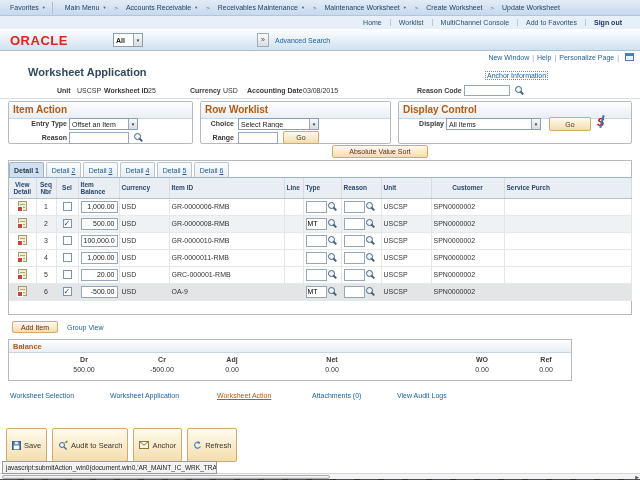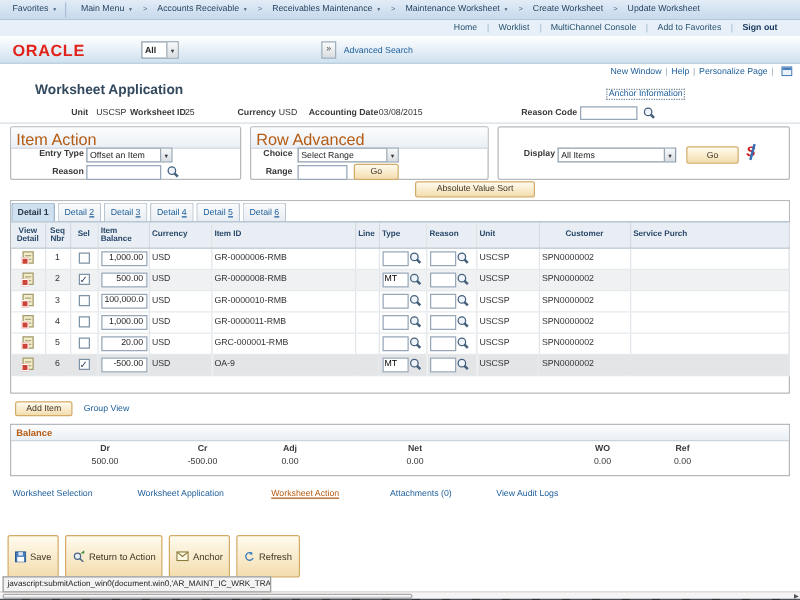--- a/index.html
+++ b/index.html
@@ -54,21 +54,21 @@
   #rc-mag{position:absolute;left:514px;top:-2px}
   #hdr-rule{position:absolute;top:98px;left:0;width:640px;height:1px;background:#d8dee4}
 
   
   .mag{display:inline-block;width:11px;height:11px;position:relative;cursor:pointer;vertical-align:middle}
   .mag::before{content:"";position:absolute;left:1px;top:1px;width:5px;height:5px;border:1px solid #44607c;border-radius:50%;background:#eef4fa}
   .mag::after{content:"";position:absolute;left:6px;top:7px;width:4px;height:1.5px;background:#44607c;transform:rotate(45deg)}
 
   
   .gbox{position:absolute;border:1px solid #b7babd;border-radius:2px;background:#fff}
-  .gbox-hd{height:13px;background:linear-gradient(#fdfdfe,#e9eff5);border-bottom:1px solid #ccd4db;color:#b55a11;font-weight:normal;font-size:13px;padding:2px 0 14px 4px}
+  .gbox-hd{height:13px;background:linear-gradient(#fdfdfe,#e9eff5);border-bottom:1px solid #ccd4db;color:#b55a11;font-weight:bold;font-size:10px;padding:2px 0 14px 4px}
   #box-item-action{left:8px;top:101px;width:185px;height:43px}
   #box-row-sel{left:200px;top:101px;width:191px;height:43px}
   #box-disp{left:398px;top:101px;width:234px;height:43px}
   .glabel{position:absolute;font-weight:bold;color:#3a3a3a;text-align:right;white-space:nowrap}
   .gbox .select{position:absolute;height:12px}
   .gbox input{position:absolute;height:12px;border:1px solid #96a7b8;font-size:7px;font-family:inherit;padding:0 2px}
   .btn-cream{background:linear-gradient(#fffbee,#f3ddae);border:1px solid #d3ab66;border-radius:2px;font-size:7px;color:#42382a;text-align:center;cursor:pointer;font-family:inherit}
   #ia-l1{top:18px;left:0;width:58px}#ia-sel{left:60px;top:16px;width:69px}
   #ia-l2{top:32px;left:0;width:58px}#ia-in{left:60px;top:30px;width:60px}#ia-mag{position:absolute;left:124px;top:30px}
   #rs-l1{top:18px;left:0;width:33px}#rs-sel{left:37px;top:16px;width:81px}
@@ -99,21 +99,21 @@
   .vd::after{content:"";position:absolute;left:-2px;bottom:-2px;width:4px;height:4px;background:#cc4437;border:1px solid #fff}
   .cb{display:inline-block;width:9px;height:9px;border:1px solid #7f93a6;background:#fdfefe;position:relative;cursor:pointer;vertical-align:middle}
   .cb.on::after{content:"\2713";position:absolute;left:0;top:-1px;font-size:8px;color:#33475c}
   .bal-input{width:37px;height:12px;border:1px solid #96a7b8;font-size:7px;text-align:right;padding:0 2px;font-family:inherit;color:#222}
   .mini{width:21px;height:12px;border:1px solid #96a7b8;font-size:7px;padding:0 1px;font-family:inherit;vertical-align:middle}
 
   #add-item{position:absolute;left:12px;top:321px;width:46px;height:12px}
   #group-view{position:absolute;left:67px;top:324px;color:#1c5d99}
 
   
-  #balance-box{position:absolute;left:8px;top:339px;width:624px;height:42px;border:1px solid #b7babd;background:#fff}
+  #balance-box{position:absolute;left:8px;top:339px;width:564px;height:42px;border:1px solid #b7babd;background:#fff}
   #bal-hd{height:13px;background:linear-gradient(#fdfdfe,#e9eff5);border-bottom:1px solid #ccd4db;color:#b55a11;font-weight:bold;font-size:7.5px;padding:2px 0 0 4px}
   .bcol{position:absolute;top:16px;width:60px;text-align:center}
   .bhead{font-weight:bold;color:#3a3a3a}
   .bval{margin-top:3px;color:#333}
 
   
   #footer-links{position:absolute;top:392px;left:0;width:640px;height:10px}
   .flink{position:absolute;color:#1c5d99;white-space:nowrap}
   .flink.active{color:#b55a11;text-decoration:underline}
 
@@ -227,32 +227,33 @@
   <div class="select" id="ia-sel">
     <span class="sel-val">Offset an Item</span>
     <span class="dd">▼</span>
   </div>
   <span class="glabel" id="ia-l2">Reason</span>
   <input id="ia-in" style="">
   <span class="mag" id="ia-mag"></span>
 </div>
 
 <div class="gbox" id="box-row-sel">
-  <div class="gbox-hd">Row Advanced</div>
+  <div class="gbox-hd">Row Worklist</div>
   <span class="glabel" id="rs-l1">Choice</span>
   <div class="select" id="rs-sel">
     <span class="sel-val">Select Range</span>
     <span class="dd">▼</span>
   </div>
   <span class="glabel" id="rs-l2">Range</span>
   <input id="rs-in" style="">
   <button class="btn-cream" id="rs-go">Go</button>
 </div>
 
 <div class="gbox" id="box-disp">
+  <div class="gbox-hd">Display Control</div>
   <span class="glabel" id="dc-l1">Display</span>
   <div class="select" id="dc-sel">
     <span class="sel-val">All Items</span>
     <span class="dd">▼</span>
   </div>
   <button class="btn-cream" id="dc-go">Go</button>
   <span class="cur-icon">S<i></i></span>
 </div>
 
 <button class="btn-cream" id="avs-btn">Absolute Value Sort</button>
@@ -435,21 +436,21 @@
         <rect x="2" y="5" width="6" height="4.3" fill="#fff"></rect>
       </svg>
     <span>Save</span>
   </button>
   <button class="tbtn">
     <svg width="10" height="10" viewBox="0 0 10 10">
         <circle cx="4" cy="5" r="2.5" fill="#e8f0f8" stroke="#4a6785"></circle>
         <line x1="6" y1="7" x2="8.6" y2="9.4" stroke="#4a6785" stroke-width="1.3"></line>
         <path d="M6.2 2.8 L9.4 2.8 L9.4 0.2 Z" fill="#3f8f3f"></path>
       </svg>
-    <span>Return to Action</span>
+    <span>Audit to Search</span>
   </button>
   <button class="tbtn">
     <svg width="10" height="8" viewBox="0 0 10 8">
         <rect x="0.5" y="0.5" width="9" height="7" fill="#fdf8e3" stroke="#8a7b3a"></rect>
         <path d="M0.5 0.5 L5 4.2 L9.5 0.5" fill="none" stroke="#8a7b3a"></path>
       </svg>
     <span>Anchor</span>
   </button>
   <button class="tbtn">
     <svg width="9" height="9" viewBox="0 0 10 10">

